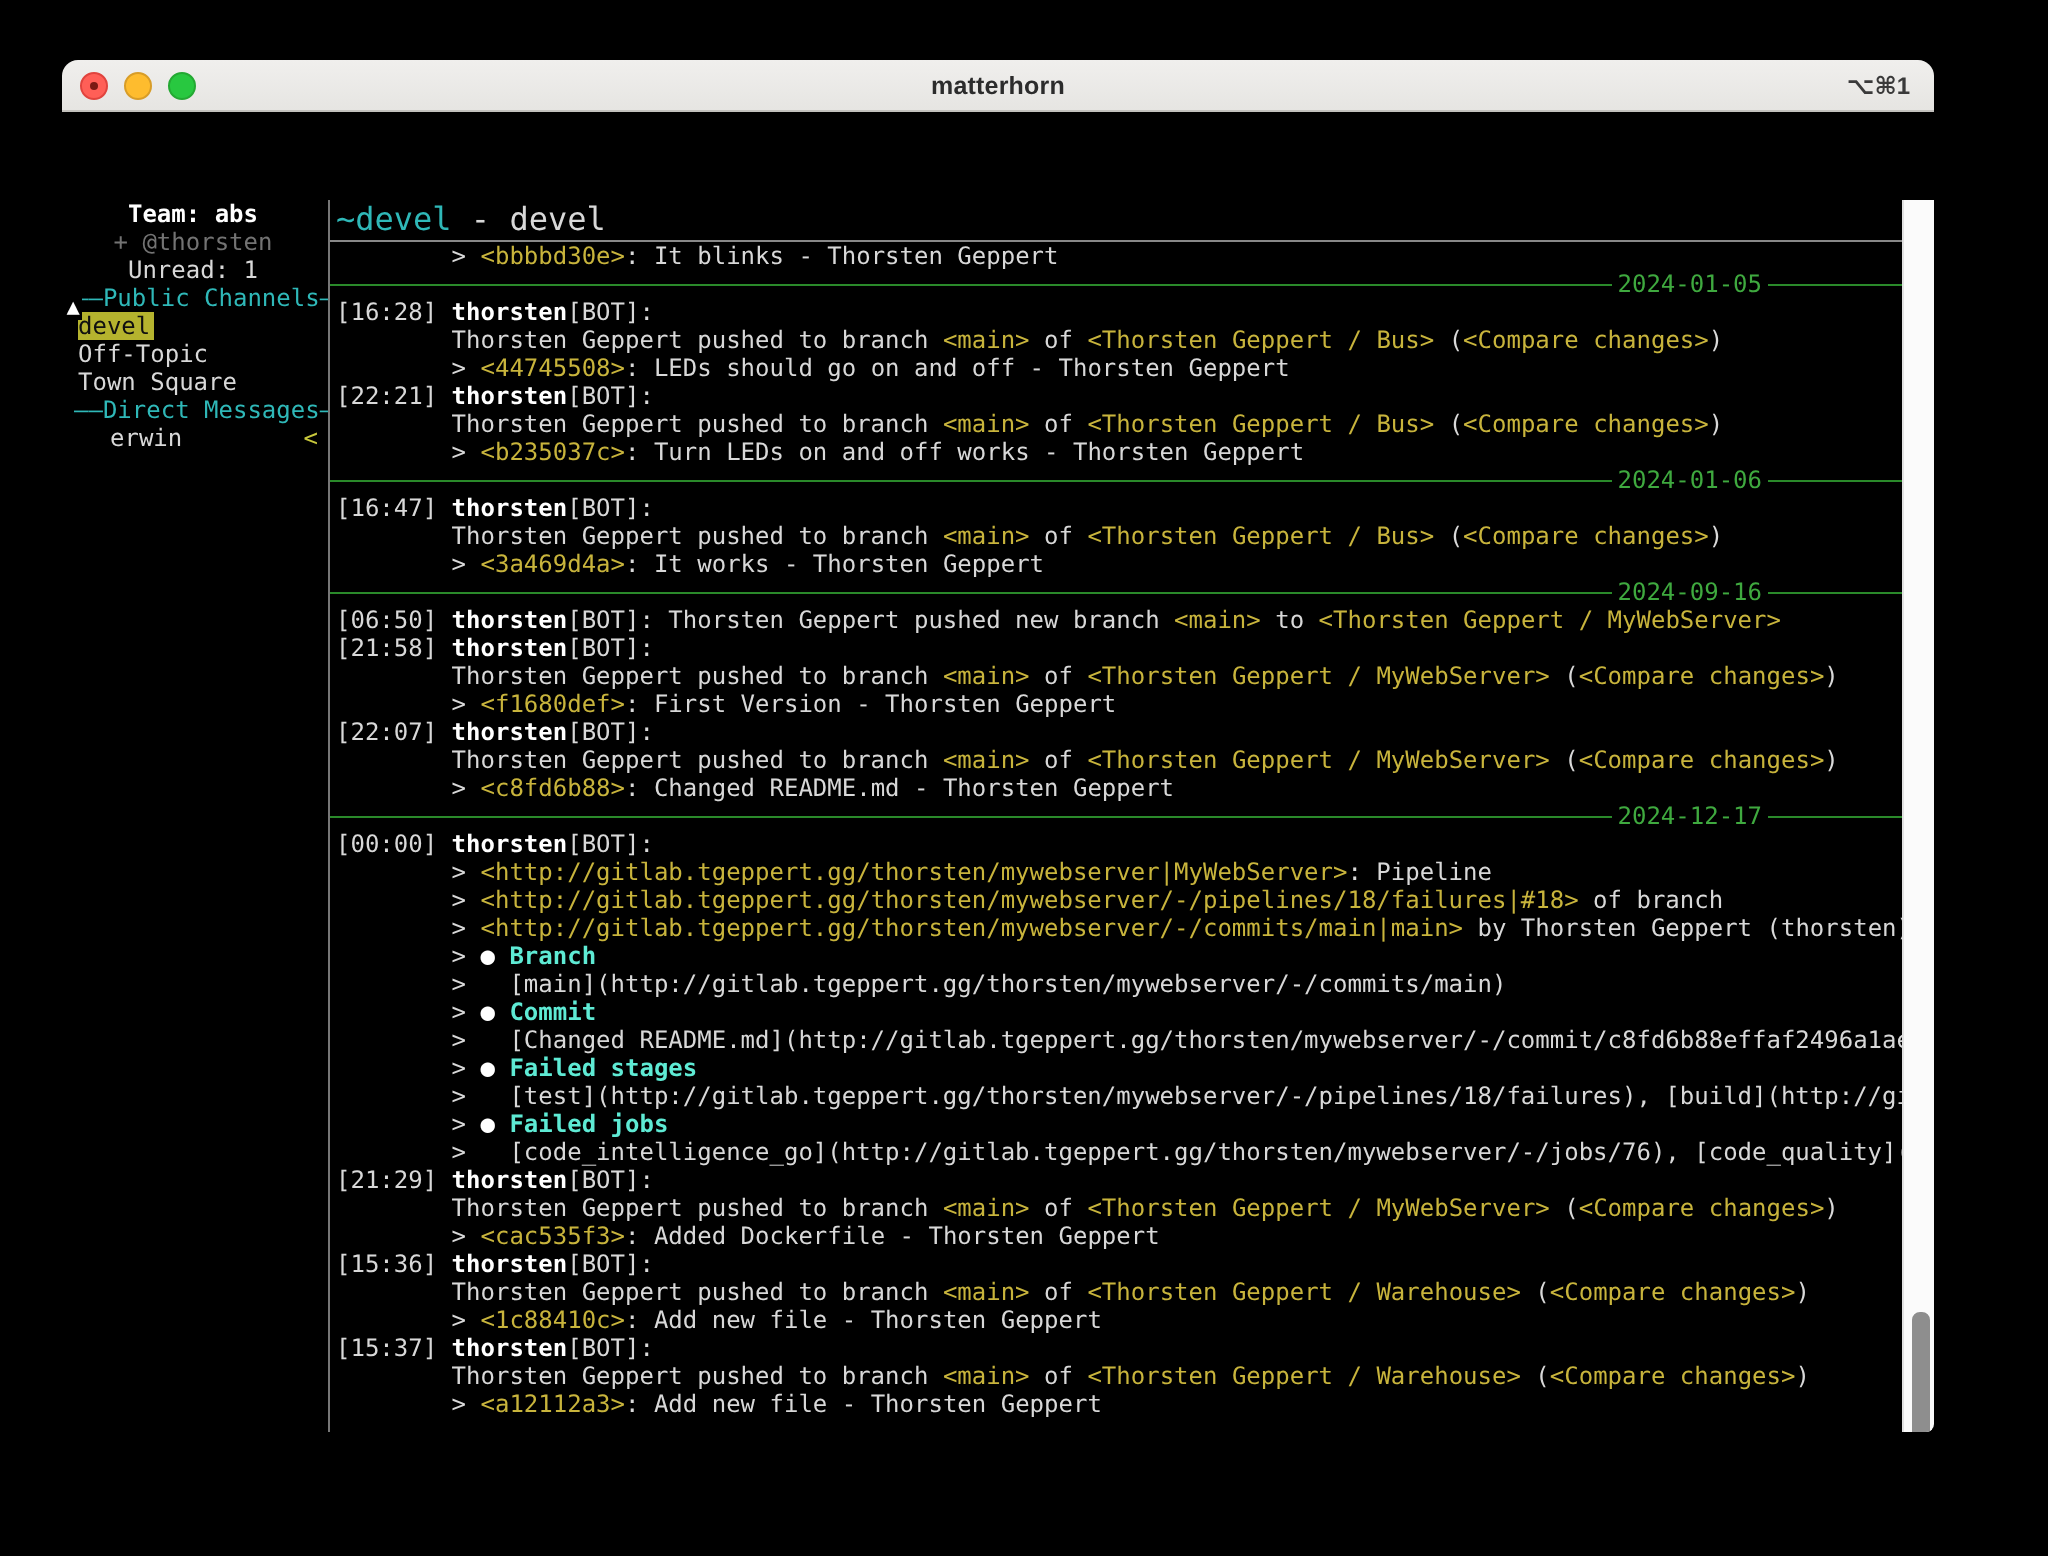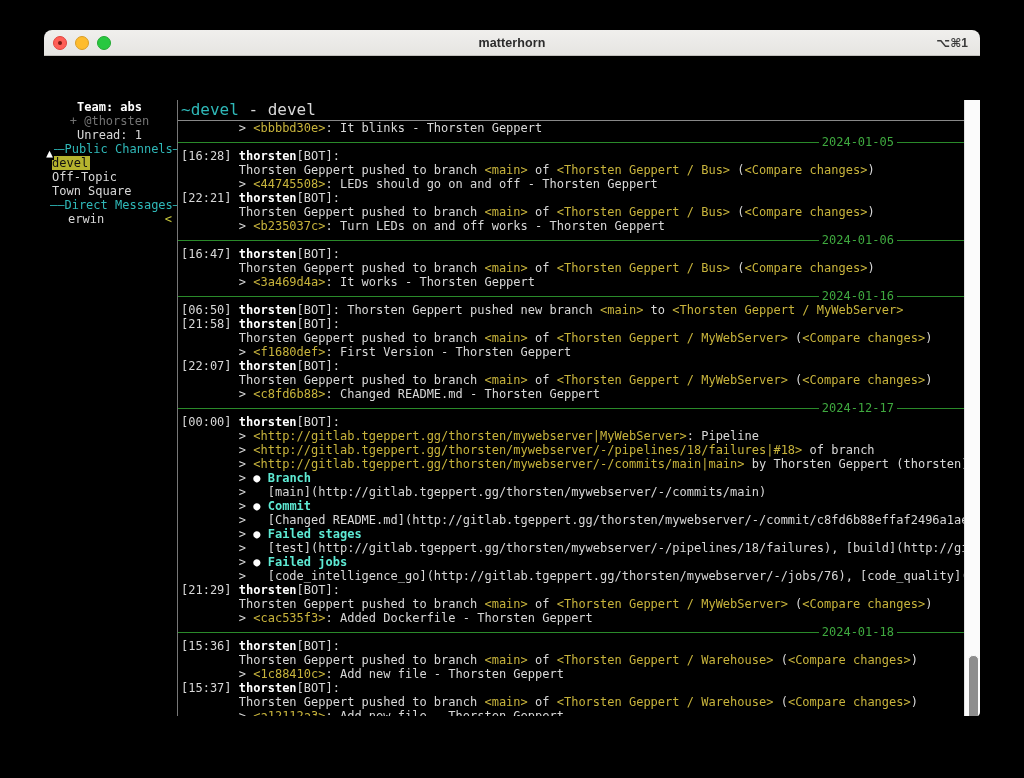--- a/index.html
+++ b/index.html
@@ -8,21 +8,21 @@
     background: #000000;
     overflow: hidden;
   }
   body {
     font-family: "DejaVu Sans Mono", "Liberation Mono", monospace;
   }
 
   
   #window {
     position: absolute;
-    left: 44px; top: 30px;
+    left: 31px; top: 30px;
     width: 936px; height: 686px;
     border-radius: 8px 8px 4px 4px;
     overflow: hidden;
     box-shadow: 0 6px 26px rgba(0,0,0,0.6);
     background: #000;
   }
   #titlebar {
     position: relative;
     height: 25px;
     background: linear-gradient(#f0efed, #e6e5e2);
@@ -240,21 +240,21 @@
           <div class="row"><span class="plain">        &gt; </span><span class="lnk">&lt;b235037c&gt;</span><span class="plain">: Turn LEDs on and off works - Thorsten Geppert</span></div>
           <div class="datesep">
             <div class="rule"></div>
             <div class="dtxt">2024-01-06</div>
           </div>
           <div class="row"><span class="ts">[16:47] </span><span class="author">thorsten</span><span class="bot">[BOT]:</span></div>
           <div class="row"><span class="plain">        Thorsten Geppert pushed to branch </span><span class="lnk">&lt;main&gt;</span><span class="plain"> of </span><span class="lnk">&lt;Thorsten Geppert / Bus&gt;</span><span class="plain"> (</span><span class="lnk">&lt;Compare changes&gt;</span><span class="plain">)</span></div>
           <div class="row"><span class="plain">        &gt; </span><span class="lnk">&lt;3a469d4a&gt;</span><span class="plain">: It works - Thorsten Geppert</span></div>
           <div class="datesep">
             <div class="rule"></div>
-            <div class="dtxt">2024-01-16</div>
+            <div class="dtxt">2024-09-16</div>
           </div>
           <div class="row"><span class="ts">[06:50] </span><span class="author">thorsten</span><span class="bot">[BOT]: Thorsten Geppert pushed new branch </span><span class="lnk">&lt;main&gt;</span><span class="plain"> to </span><span class="lnk">&lt;Thorsten Geppert / MyWebServer&gt;</span></div>
           <div class="row"><span class="ts">[21:58] </span><span class="author">thorsten</span><span class="bot">[BOT]:</span></div>
           <div class="row"><span class="plain">        Thorsten Geppert pushed to branch </span><span class="lnk">&lt;main&gt;</span><span class="plain"> of </span><span class="lnk">&lt;Thorsten Geppert / MyWebServer&gt;</span><span class="plain"> (</span><span class="lnk">&lt;Compare changes&gt;</span><span class="plain">)</span></div>
           <div class="row"><span class="plain">        &gt; </span><span class="lnk">&lt;f1680def&gt;</span><span class="plain">: First Version - Thorsten Geppert</span></div>
           <div class="row"><span class="ts">[22:07] </span><span class="author">thorsten</span><span class="bot">[BOT]:</span></div>
           <div class="row"><span class="plain">        Thorsten Geppert pushed to branch </span><span class="lnk">&lt;main&gt;</span><span class="plain"> of </span><span class="lnk">&lt;Thorsten Geppert / MyWebServer&gt;</span><span class="plain"> (</span><span class="lnk">&lt;Compare changes&gt;</span><span class="plain">)</span></div>
           <div class="row"><span class="plain">        &gt; </span><span class="lnk">&lt;c8fd6b88&gt;</span><span class="plain">: Changed README.md - Thorsten Geppert</span></div>
           <div class="datesep">
             <div class="rule"></div>
@@ -268,24 +268,20 @@
           <div class="row"><span class="plain">        &gt;   [main](http://gitlab.tgeppert.gg/thorsten/mywebserver/-/commits/main)</span></div>
           <div class="row"><span class="plain">        &gt; </span><span class="bullet">● </span><span class="bolder">Commit</span></div>
           <div class="row"><span class="plain">        &gt;   [Changed README.md](http://gitlab.tgeppert.gg/thorsten/mywebserver/-/commit/c8fd6b88effaf2496a1ae2befc9aeb129a714a6a)</span></div>
           <div class="row"><span class="plain">        &gt; </span><span class="bullet">● </span><span class="bolder">Failed stages</span></div>
           <div class="row"><span class="plain">        &gt;   [test](http://gitlab.tgeppert.gg/thorsten/mywebserver/-/pipelines/18/failures), [build](http://gitlab.tgeppert.gg/thorste</span></div>
           <div class="row"><span class="plain">        &gt; </span><span class="bullet">● </span><span class="bolder">Failed jobs</span></div>
           <div class="row"><span class="plain">        &gt;   [code_intelligence_go](http://gitlab.tgeppert.gg/thorsten/mywebserver/-/jobs/76), [code_quality](http://gitlab.tgeppert.g</span></div>
           <div class="row"><span class="ts">[21:29] </span><span class="author">thorsten</span><span class="bot">[BOT]:</span></div>
           <div class="row"><span class="plain">        Thorsten Geppert pushed to branch </span><span class="lnk">&lt;main&gt;</span><span class="plain"> of </span><span class="lnk">&lt;Thorsten Geppert / MyWebServer&gt;</span><span class="plain"> (</span><span class="lnk">&lt;Compare changes&gt;</span><span class="plain">)</span></div>
           <div class="row"><span class="plain">        &gt; </span><span class="lnk">&lt;cac535f3&gt;</span><span class="plain">: Added Dockerfile - Thorsten Geppert</span></div>
-          <div class="datesep">
-            <div class="rule"></div>
-            <div class="dtxt">2024-01-18</div>
-          </div>
           <div class="row"><span class="ts">[15:36] </span><span class="author">thorsten</span><span class="bot">[BOT]:</span></div>
           <div class="row"><span class="plain">        Thorsten Geppert pushed to branch </span><span class="lnk">&lt;main&gt;</span><span class="plain"> of </span><span class="lnk">&lt;Thorsten Geppert / Warehouse&gt;</span><span class="plain"> (</span><span class="lnk">&lt;Compare changes&gt;</span><span class="plain">)</span></div>
           <div class="row"><span class="plain">        &gt; </span><span class="lnk">&lt;1c88410c&gt;</span><span class="plain">: Add new file - Thorsten Geppert</span></div>
           <div class="row"><span class="ts">[15:37] </span><span class="author">thorsten</span><span class="bot">[BOT]:</span></div>
           <div class="row"><span class="plain">        Thorsten Geppert pushed to branch </span><span class="lnk">&lt;main&gt;</span><span class="plain"> of </span><span class="lnk">&lt;Thorsten Geppert / Warehouse&gt;</span><span class="plain"> (</span><span class="lnk">&lt;Compare changes&gt;</span><span class="plain">)</span></div>
           <div class="row"><span class="plain">        &gt; </span><span class="lnk">&lt;a12112a3&gt;</span><span class="plain">: Add new file - Thorsten Geppert</span></div>
         </div>
 
       <div id="inputline"><span>&gt; </span><span></span><span class="caret"></span></div>
     </div>

